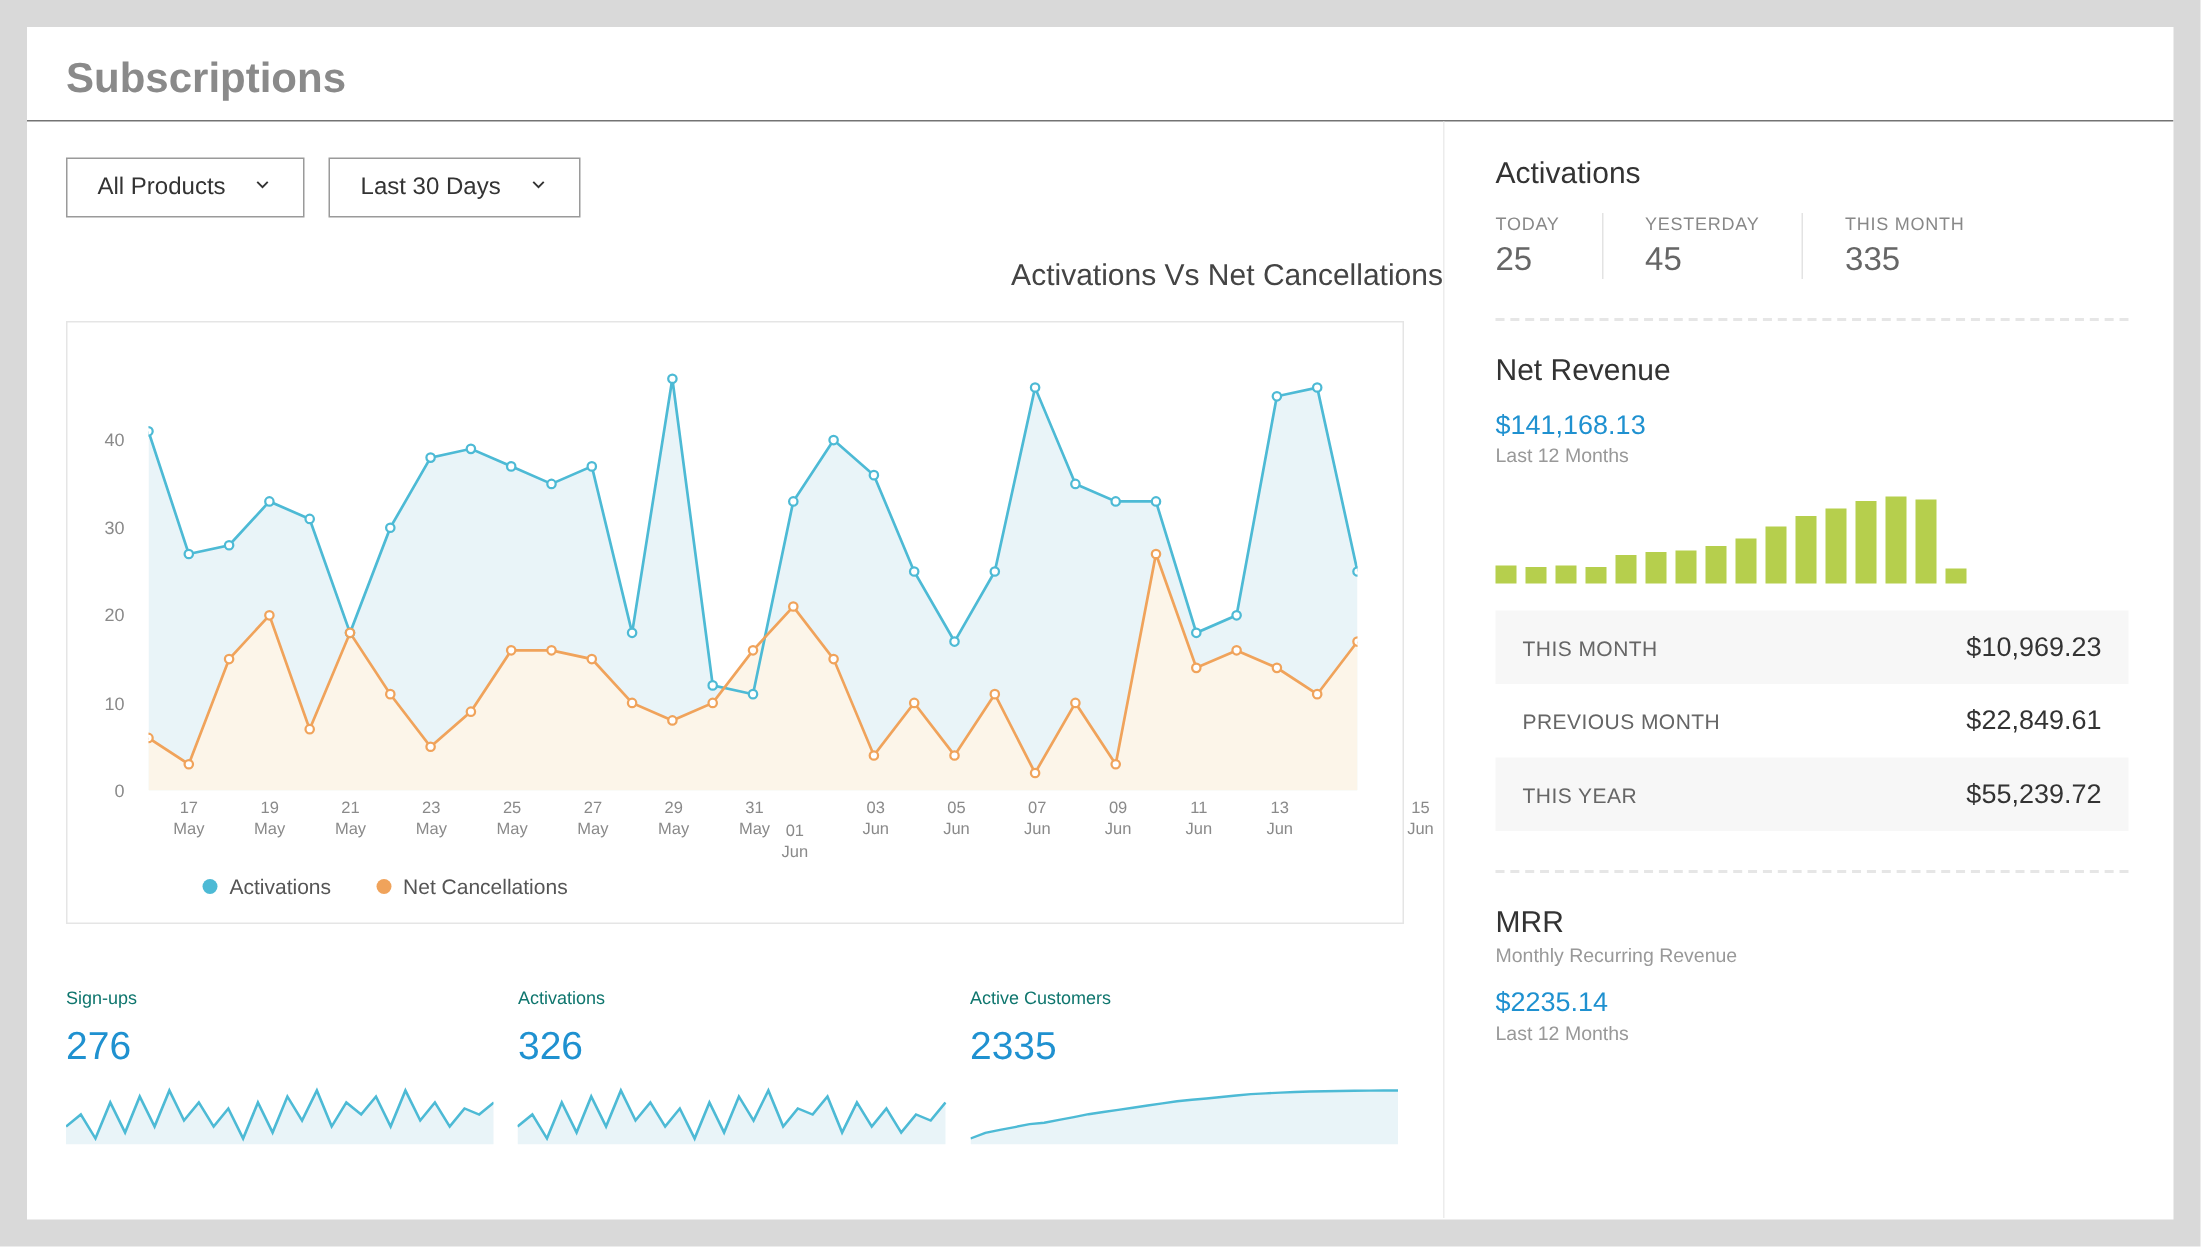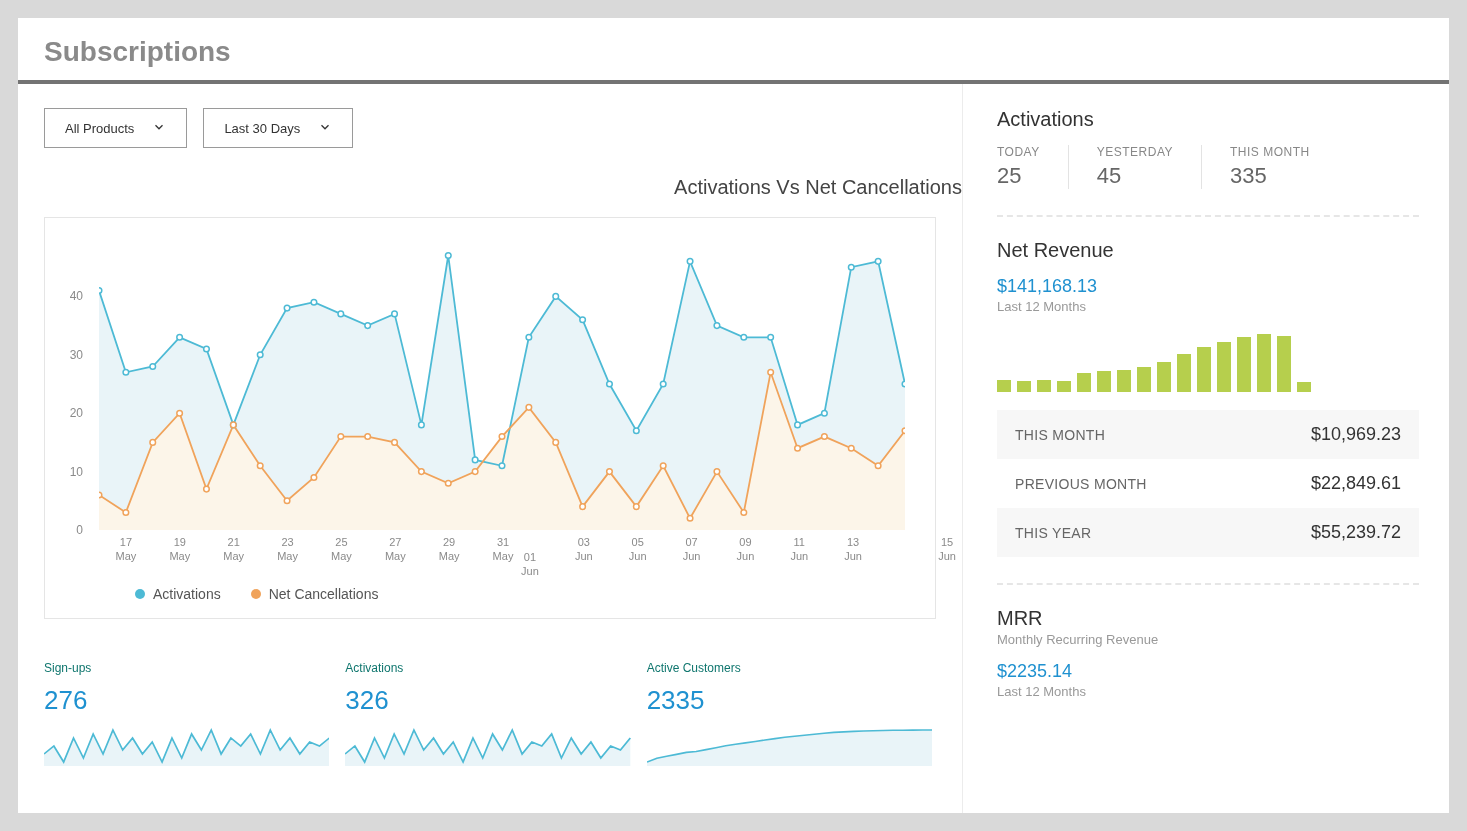--- a/index.html
+++ b/index.html
@@ -2,35 +2,35 @@
 <html><head>
 <meta charset="utf-8">
 <style>
   * { box-sizing: border-box; margin: 0; padding: 0; }
   html, body { font-family: -apple-system, BlinkMacSystemFont, "Segoe UI", Helvetica, Arial, sans-serif; }
   body { background: #d9d9d9; padding: 18px; }
   .app {
     width: 1431px; height: 795px; background: #fff; position: relative; overflow: hidden;
   }
   .header {
-    padding: 18px 24px 12px 26px; border-bottom: 4px solid #737373;
+    padding: 18px 24px 12px 26px; border-bottom: 1px solid #737373;
   }
   .header h1 { font-size: 28px; font-weight: 600; color: #8a8a8a; }
   .columns { display:flex; height: calc(100% - 64px); }
   .left {
     flex: 0 0 945px; padding: 24px 0 0 26px; border-right: 1px solid #ececec;
   }
   .right {
     flex: 1; padding: 24px 30px 0 34px;
   }
   .filters { display:flex; gap:16px; }
   .select-btn {
     border:1px solid #9a9a9a; background:#fff; height:40px; padding:0 20px;
     display:flex; align-items:center; gap:18px; cursor:pointer;
-    font-size:13px; color:#333;
+    font-size:16px; color:#333;
   }
   .select-btn .chev svg { width:14px; height:14px; }
   .chart-title { margin-top:28px; font-size:20px; color:#444; font-weight:400;text-align:right; }
   .chart-card {
     margin-top:18px; width:892px; height:402px; border:1px solid #e5e5e5; position:relative;
   }
   .plot { position:absolute; left:54px; top:20px; right:30px; height:292px; }
   .yaxis { position:absolute; left:0; top:20px; width:44px; height:292px; }
   .ytick { position:absolute; right:6px; font-size:12px; color:#8a8a8a; transform:translateY(-50%); }
   .xaxis { position:absolute; left:54px; right:30px; top:318px; height:44px; }

